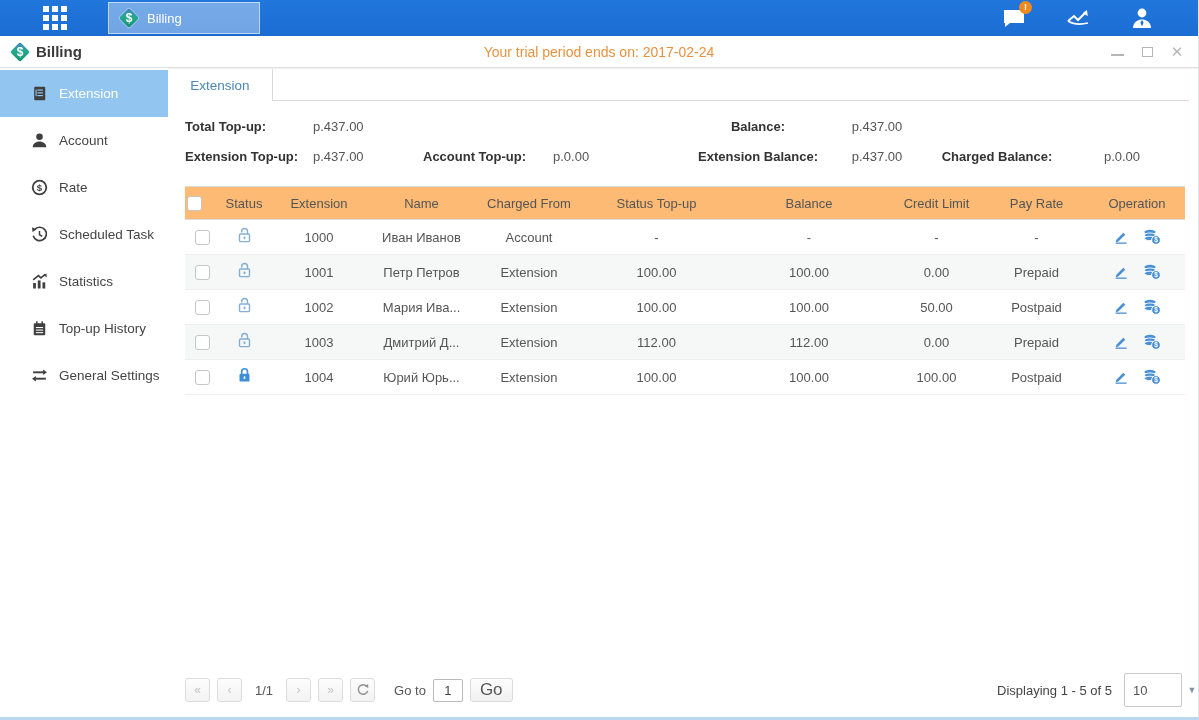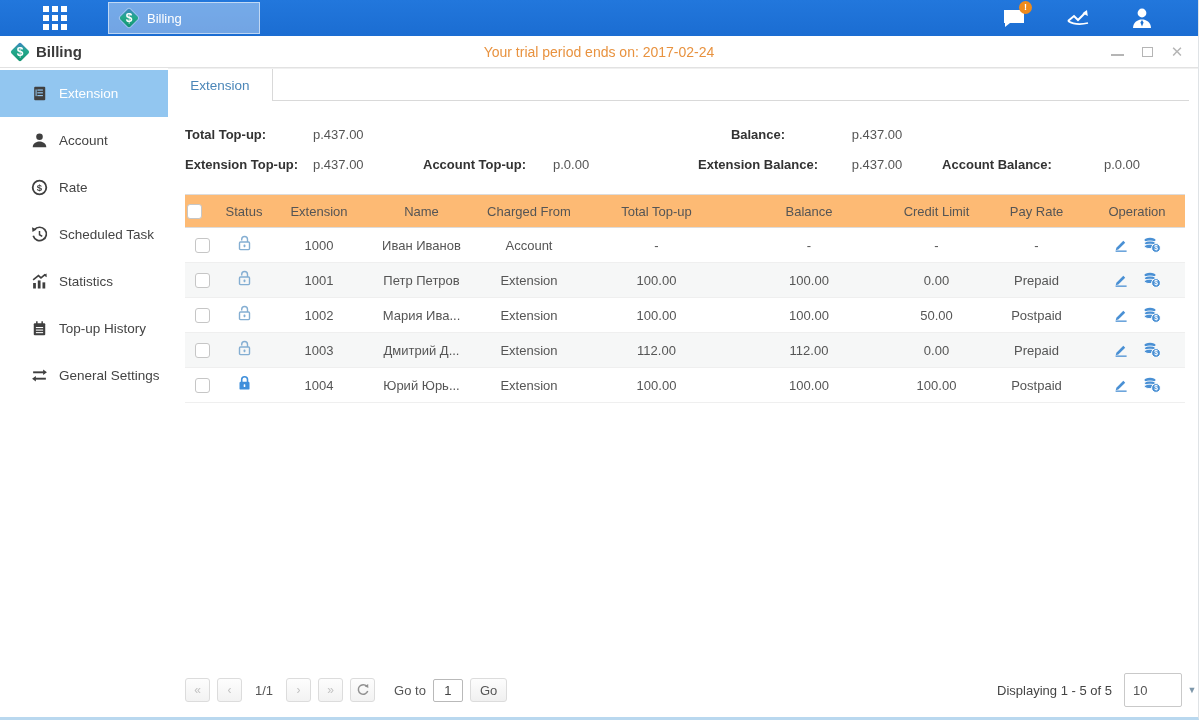--- a/index.html
+++ b/index.html
@@ -39,21 +39,21 @@
   .side-label { font-size:13.5px; }
 
   .main { flex:1; display:flex; flex-direction:column; min-width:0; }
   .tabstrip { height:33px; flex:none; display:flex; border-top:1px solid #f0f0f0; }
   .tab { width:105px; display:flex; align-items:center; justify-content:center; color:#4b86b8; font-size:13.5px; background:#fff; border-right:1px solid #d9d9d9; cursor:pointer; }
   .tab-rest { flex:1; border-bottom:1px solid #d9d9d9; margin-right:9px; }
 
   .content { flex:1; display:flex; flex-direction:column; padding:14px 16px 0 17px; min-height:0; }
 
   
-  .summary { display:flex; margin-top:12px; }
+  .summary { display:flex; margin-top:4px; }
   .sum-half { display:grid; grid-template-columns:128px 110px 130px 1fr; row-gap:15px; align-items:baseline; }
   .sum-half.left { width:509px; flex:none; }
   .sum-half.right { flex:1;text-align:center; }
   .sum-label { font-weight:bold; color:#333; }
   .sum-value { color:#555; }
 
   
   .btn-row { margin-top:23px; display:flex; gap:8px; }
   .btn { background:#3d8dc9; color:#fff; border:none; border-radius:3px; height:28px; padding:0 14px; font-size:13px; font-family:inherit; cursor:pointer; }
 
@@ -69,21 +69,21 @@
   .lock { display:inline-flex; }
 
   .spacer { flex:1; }
 
   
   .pagebar { height:46px; flex:none; display:flex; align-items:center; gap:7px; padding-bottom:8px; }
   .pg-btn { width:25px; height:24px; border:1px solid #dcdcdc; border-radius:3px; background:linear-gradient(180deg,#fdfdfd,#f2f2f2); color:#c2c2c2; display:flex; align-items:center; justify-content:center; font-size:12px; cursor:pointer; }
   .pg-label { color:#555; padding:0 6px; }
   .goto-label { color:#555; margin-left:12px; }
   .goto-input { width:30px; height:23px; border:1px solid #b9b9b9; border-radius:2px; text-align:center; font-size:13px; font-family:inherit; color:#444; }
-  .go-btn { height:24px; padding:0 9px; border:1px solid #dcdcdc; border-radius:3px; background:linear-gradient(180deg,#fdfdfd,#f0f0f0); color:#555; font-size:13px; font-family:inherit; cursor:pointer; }
+  .go-btn { height:24px; padding:0 9px; border:1px solid #dcdcdc; border-radius:3px; background:linear-gradient(180deg,#fdfdfd,#f0f0f0); color:#555; font-size:17px; font-family:inherit; cursor:pointer; }
   .pg-right { margin-left:auto; display:flex; align-items:center; gap:12px; }
   .displaying { color:#444;text-align:center; }
   .pagesize { width:58px; height:25px; border:1px solid #c9c9c9; border-radius:2px; background:#fff; display:flex; align-items:center; justify-content:space-between; padding:16px 8px; color:#555; cursor:pointer;gap:40px; }
   .caret { font-size:9px; color:#7d97aa; }
 </style>
 </head>
 <body>
 
 <div class="app">
 
@@ -260,21 +260,21 @@
             <span class="sum-label">Account Top-up:</span>
             <span class="sum-value">p.0.00</span>
           </div>
           <div class="sum-half right">
             <span class="sum-label">Balance:</span>
             <span class="sum-value">p.437.00</span>
             <span></span>
               <span></span>
             <span class="sum-label">Extension Balance:</span>
             <span class="sum-value">p.437.00</span>
-            <span class="sum-label">Account Balance:</span>
+            <span class="sum-label">Charged Balance:</span>
             <span class="sum-value">p.0.00</span>
           </div>
         </div>
 
 
         <table>
           <colgroup>
             <col style="width:34px">
               <col style="width:50px">
               <col style="width:100px">
@@ -288,21 +288,21 @@
           </colgroup>
           <thead>
               <tr>
                 <th>
                   <div class="cb"></div>
                 </th>
                 <th>Status</th>
                 <th>Extension</th>
                 <th>Name</th>
                 <th>Charged From</th>
-                <th>Total Top-up</th>
+                <th>Status Top-up</th>
                 <th>Balance</th>
                 <th>Credit Limit</th>
                 <th>Pay Rate</th>
                 <th>Operation</th>
               </tr>
             </thead>
           <tbody>
               <tr>
                 <td>
                   <div class="cb"></div>

